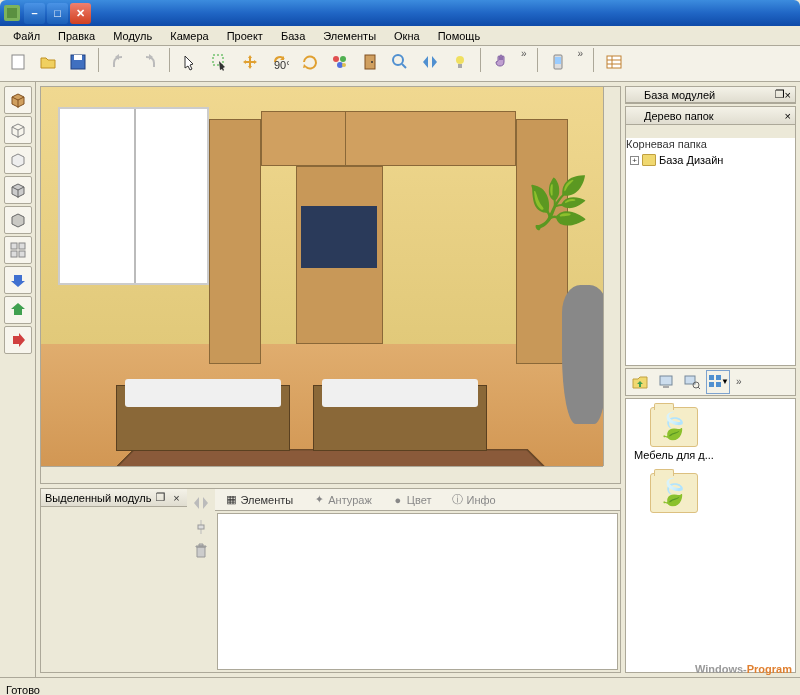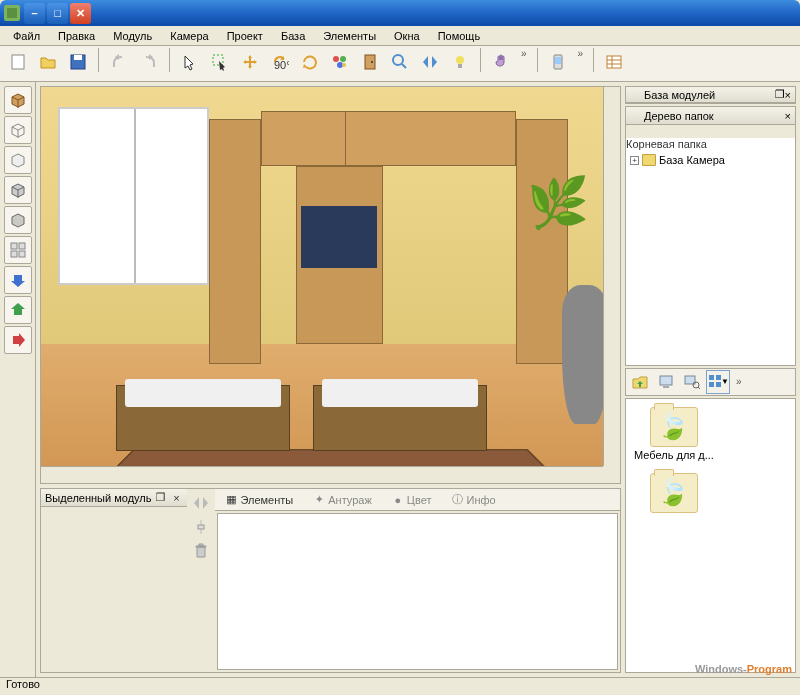--- a/index.html
+++ b/index.html
@@ -76,21 +76,21 @@
 
 .browser-toolbar { height:28px; display:flex; align-items:center; padding:2px; gap:2px; background:#f4f2e8; border:1px solid #aca899; }
 .bt-btn { width:24px; height:24px; display:flex; align-items:center; justify-content:center; cursor:pointer; border:1px solid transparent; }
 .browser-body { flex:1; background:#fff; border:1px solid #aca899; padding:8px; overflow:auto; display:flex; flex-direction:column; gap:12px; }
 .folder-item { display:flex; flex-direction:column; align-items:center; width:80px; cursor:pointer; gap:2px; }
 .big-folder { width:48px; height:40px; background:#f5edc8; border-radius:3px; position:relative; border:1px solid #dcc080; display:flex; align-items:center; justify-content:center; }
 .big-folder::before { content:''; position:absolute; top:-5px; left:3px; width:18px; height:6px; background:#f5edc8; border:1px solid #dcc080; border-bottom:none; border-radius:2px 2px 0 0; }
 .leaf-ico { font-size:26px; color:#7aa05a; }
 .folder-label { font-size:11px; text-align:center; width:100%; overflow:hidden; text-overflow:ellipsis; white-space:nowrap; }
 
-.statusbar { height:19px; background:#ece9d8; border-top:1px solid #aca899; display:flex; align-items:flex-start; padding:0 6px; }
+.statusbar { height:19px; background:#ece9d8; border-top:1px solid #aca899; display:flex; align-items:flex-end; padding:0 6px; }
 .watermark { position:absolute; right:8px; bottom:18px; color:#999; font-size:16px; font-weight:bold; pointer-events:none; }
 .watermark .orange { color:#e08030; }
 </style>
 </head>
 <body>
 
 <div class="titlebar">
   <div class="app-icon">
       <svg width="10" height="10">
         <rect width="10" height="10" fill="#5a9040"></rect>
@@ -374,21 +374,21 @@
     <div class="rp" style="flex:1;">
       <div class="rp-header">
         <div class="ptitle">Дерево папок</div>
         <div class="pbtn">×</div>
       </div>
       <div class="tree">
         <div class="tree-root">Корневая папка</div>
         <div class="tree-item">
           <div class="tree-plus">+</div>
           <div class="folder-ico"></div>
-          <span>База Камера</span>
+          <span>База Дизайн</span>
         </div>
       </div>
     </div>
     <div class="browser-toolbar">
       <div class="bt-btn">
           <svg width="18" height="18">
             <path d="M2 6h5l2-2h7v11H2z" fill="#f0d870" stroke="#c0a040"></path>
             <path d="M9 8l-3 3h2v3h2v-3h2z" fill="#40a050"></path>
           </svg>
         </div>

